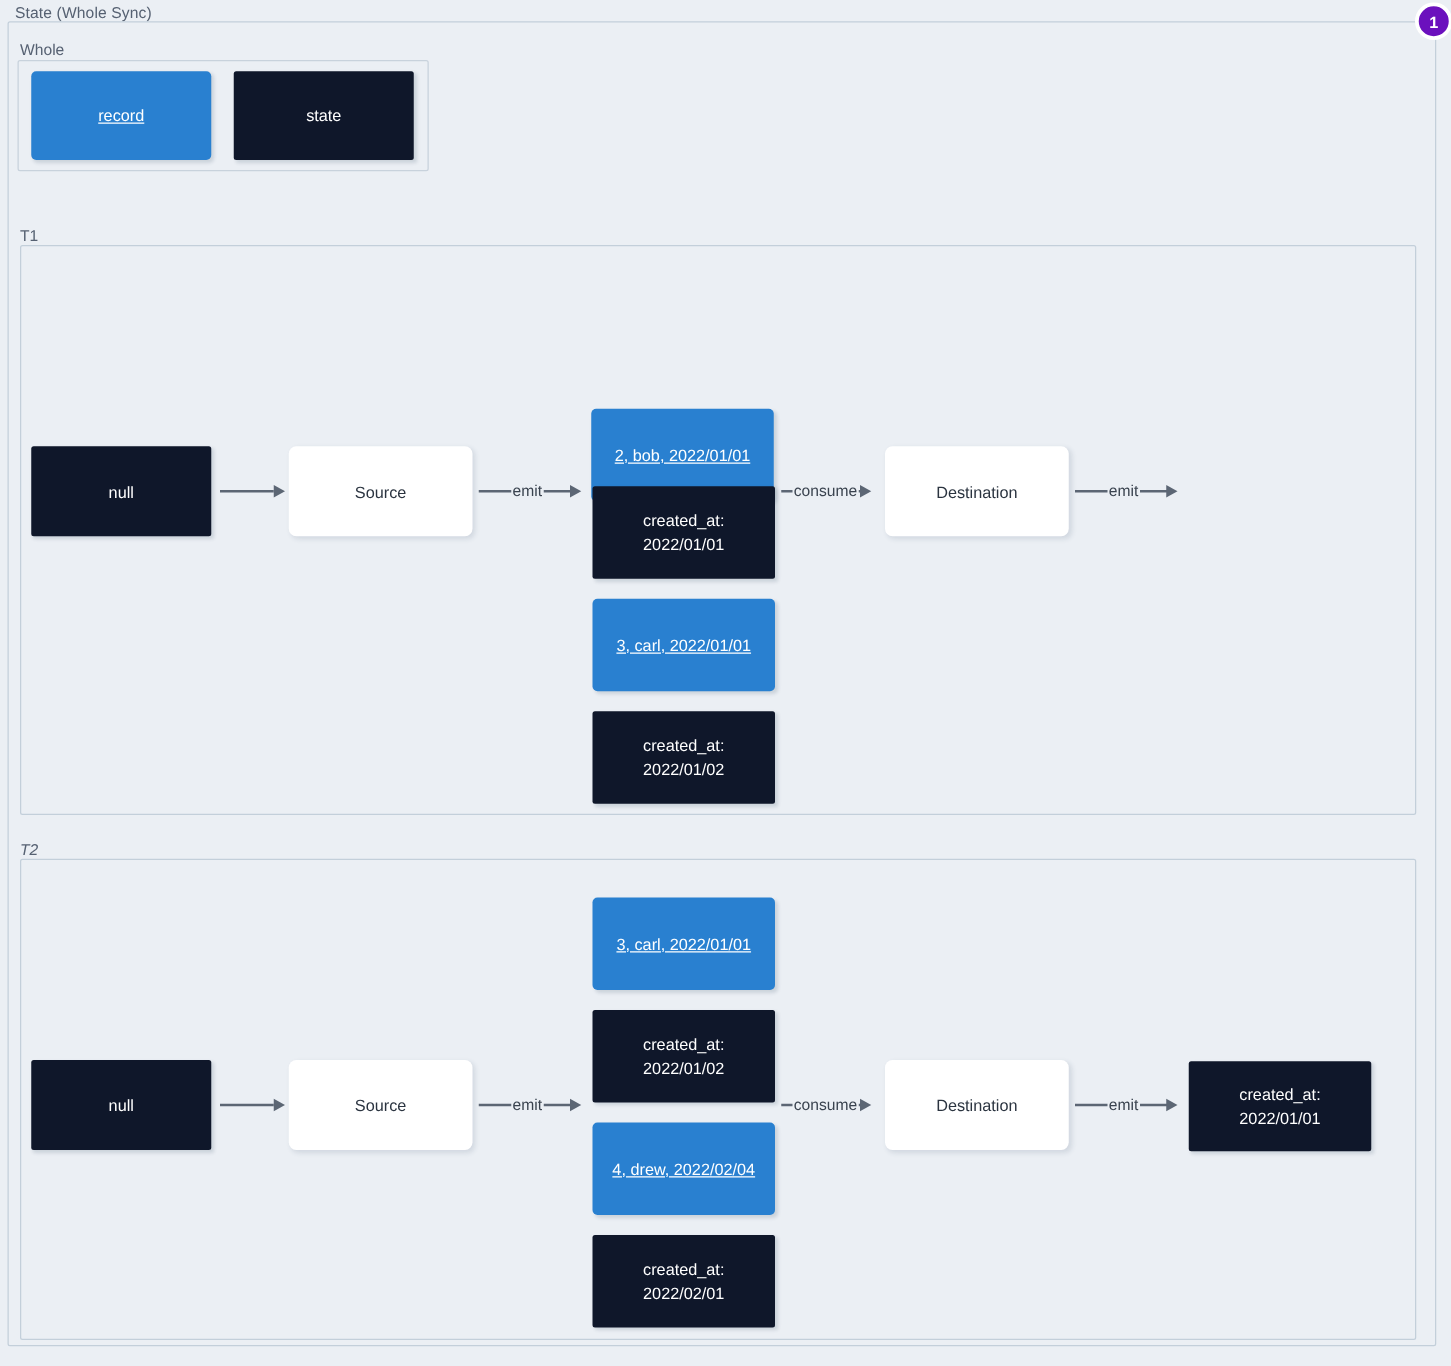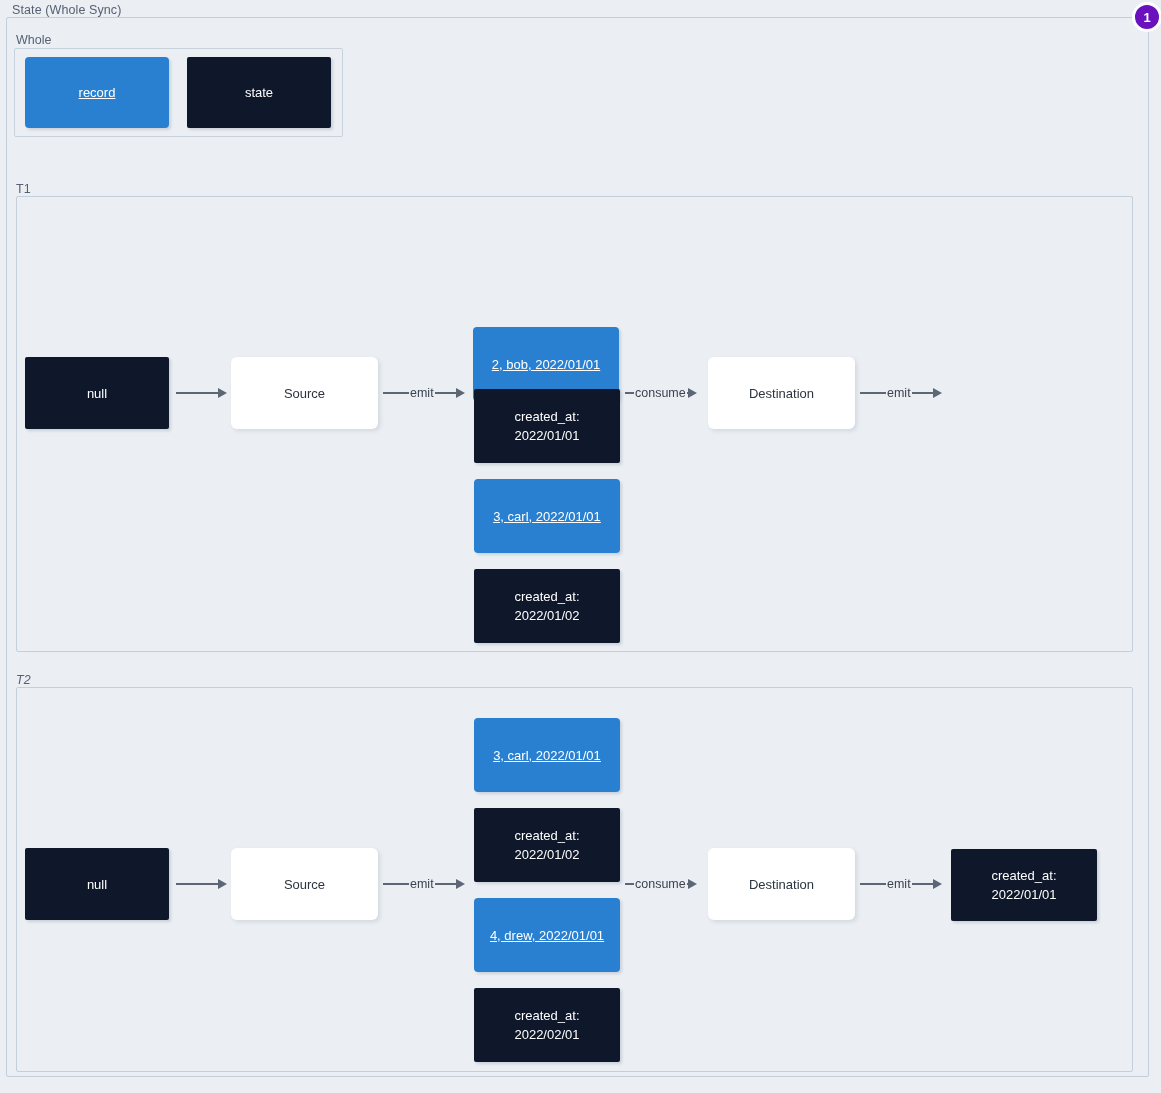--- a/index.html
+++ b/index.html
@@ -128,20 +128,21 @@
     box-sizing: border-box;
     background: #ebeff4;
   }
 
   
   .arrow {
     position: absolute;
     display: flex;
     align-items: center;
     height: 14px;
+    justify-content: space-between;
   }
   .arrow .seg {
     height: 2.5px;
     background: #5c6674;
     flex: 0 0 auto;
   }
   .arrow .alabel {
     font-size: 12.5px;
     color: #3a434f;
     line-height: 13px;
@@ -228,21 +229,21 @@
   <div class="arrow" style="left:383px; top:877px;">
     <span class="seg" style="width:26px;"></span>
     <span class="alabel">emit</span>
     <span class="seg" style="width:22px;"></span>
     <span class="head"></span>
   </div>
 
   <div class="node record" style="left:474px; top:718px; width:146px; height:74px;">3, carl, 2022/01/01</div>
   <div class="node state" style="left:474px; top:808px; width:146px; height:74px;">created_at:
 2022/01/02</div>
-  <div class="node record" style="left:474px; top:898px; width:146px; height:74px;">4, drew, 2022/01/01</div>
+  <div class="node record" style="left:474px; top:898px; width:146px; height:74px;">4, drew, 2022/02/04</div>
   <div class="node state" style="left:474px; top:988px; width:146px; height:74px;">created_at:
 2022/02/01</div>
 
   <div class="arrow" style="left:625px; top:877px;">
     <span class="seg" style="width:9px;"></span>
     <span class="alabel">consume</span>
     <span class="seg" style="width:2px;"></span>
     <span class="head"></span>
   </div>
 

